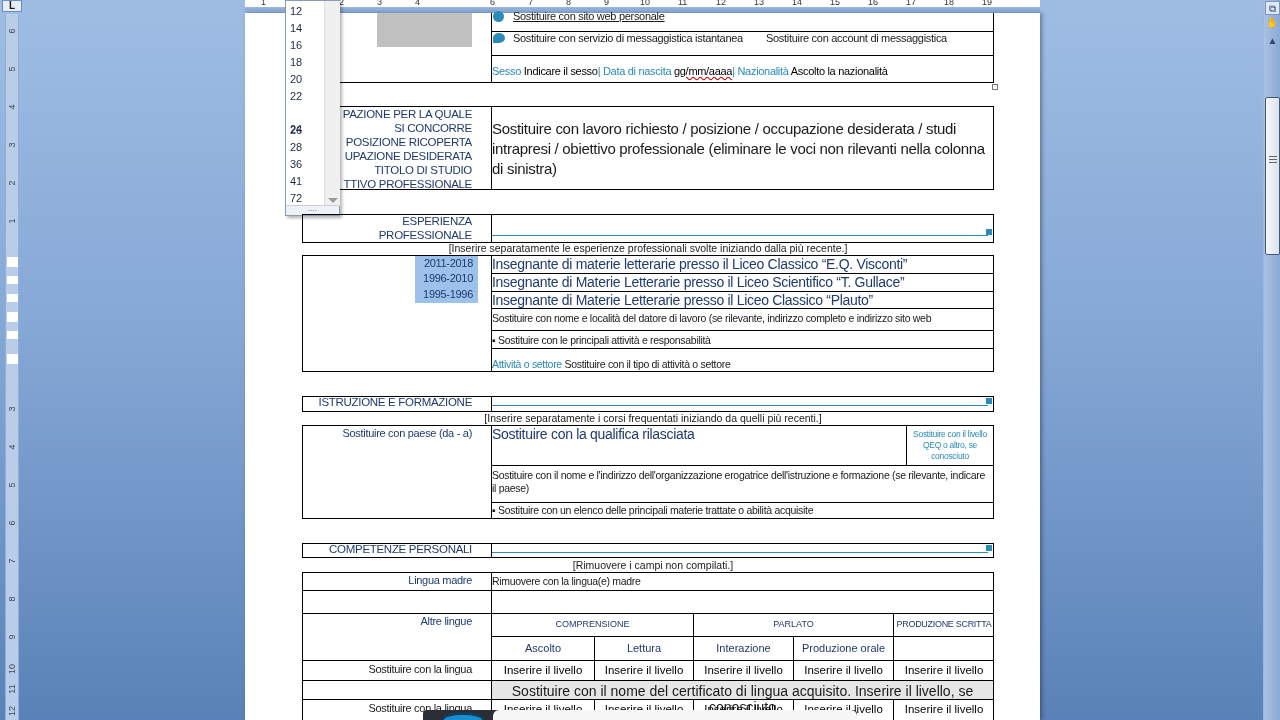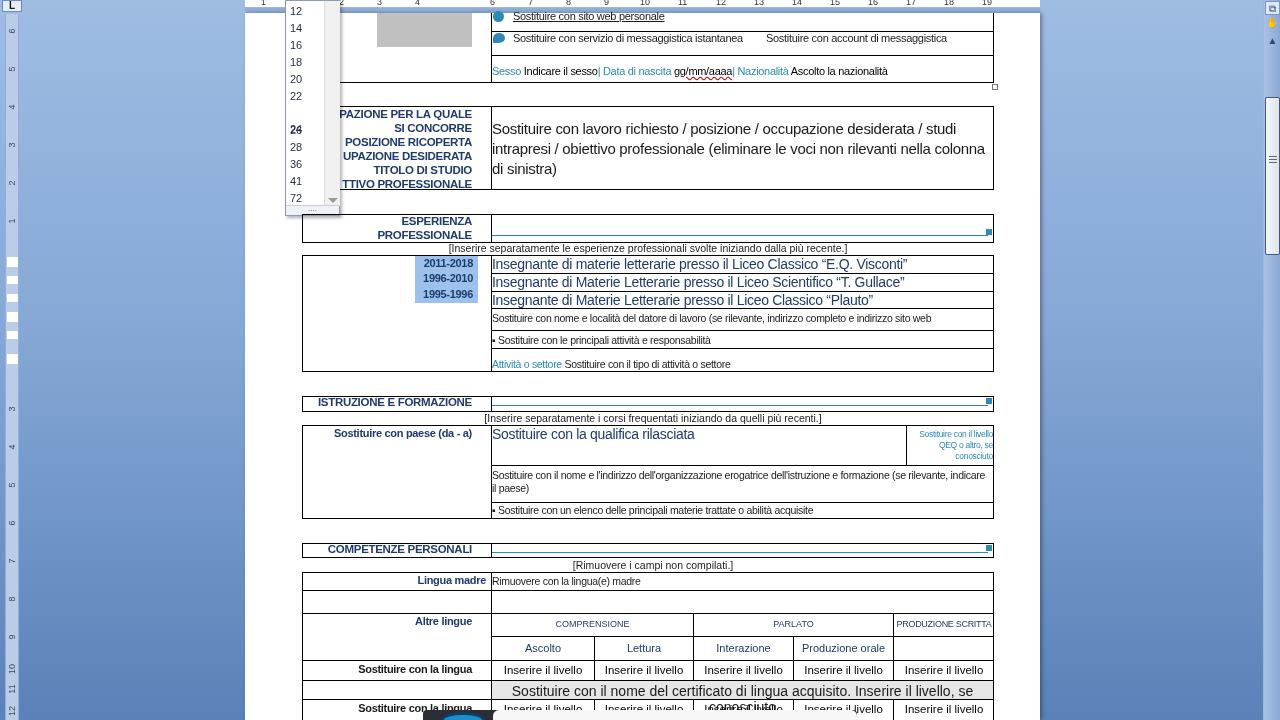--- a/index.html
+++ b/index.html
@@ -80,21 +80,21 @@
     font-size: 8px; line-height: 6px; color: #556;
   }
   
   .abs { position: absolute; }
   .box { position: absolute; border: 1px solid #000; }
   .hl { position: absolute; height: 1px; background: #000; }
   .vl { position: absolute; width: 1px; background: #000; }
   .teal { color: #2a8ab8; }
   .red { color: #c8141e; }
   .txt { position: absolute; white-space: nowrap; font-size: 11px; color: #1a1a1a; letter-spacing: -0.3px; }
-  .lbl { position: absolute; font-size: 11.5px; color: #1f3a6e; text-align: right; white-space: nowrap; letter-spacing: -0.3px; font-weight: bold; }
+  .lbl { position: absolute; font-size: 11.5px; color: #1f3a6e; text-align: right; white-space: nowrap; letter-spacing: -0.3px; }
   .big { font-size: 14px; color: #1f3a6e; letter-spacing: -0.3px; }
   .blueline { position: absolute; height: 1px; background: #2a8ab8; }
   .bluesq { position: absolute; width: 6px; height: 6px; background: #2a8ab8; }
   .sel { background: #9cc1ea; }
   .hdrc { color: #1f3a6e; font-size: 9px; }
   .subh { color: #1f3a6e; font-size: 11px; }
   .overlay-bar {
     position: absolute; left: 423px; top: 710px; width: 434px; height: 10px;
     background: #2a2d33; border-radius: 4px 4px 0 0;
   }
@@ -251,21 +251,21 @@
 <div class="bluesq" style="left:986px;top:398px"></div>
 <div class="txt red" style="left:302px;top:412px;width:692px;text-align:center;font-size:10.5px;letter-spacing:0;padding-left:10px">[Inserire separatamente i corsi frequentati iniziando da quelli più recenti.]</div>
 
 <div class="box" style="left:302px;top:425px;width:692px;height:94px"></div>
 <div class="vl" style="left:491px;top:425px;height:94px"></div>
 <div class="vl" style="left:906px;top:425px;height:40px"></div>
 <div class="hl" style="left:491px;top:465px;width:503px"></div>
 <div class="hl" style="left:491px;top:502px;width:503px"></div>
 <span class="lbl" style="left:302px;top:427px;width:170px;font-size:11px">Sostituire con paese (da - a)</span>
 <span class="txt big" style="left:492px;top:426px">Sostituire con la qualifica rilasciata</span>
-<div class="abs teal" style="left:907px;top:429px;width:86px;font-size:8.5px;line-height:11px;text-align:right;letter-spacing:-0.3px">Sostituire con il livello QEQ o altro, se conosciuto</div>
+<div class="abs teal" style="left:907px;top:429px;width:86px;font-size:8.5px;line-height:11px;text-align:center;letter-spacing:-0.3px">Sostituire con il livello QEQ o altro, se conosciuto</div>
 <div class="abs" style="left:492px;top:469px;width:498px;font-size:10.5px;line-height:13px;letter-spacing:-0.3px;color:#1a1a1a">Sostituire con il nome e l'indirizzo dell'organizzazione erogatrice dell'istruzione e formazione (se rilevante, indicare il paese)</div>
 <span class="txt" style="left:492px;top:504px;font-size:10.5px">▪ <span>Sostituire con un elenco delle principali materie trattate o abilità acquisite</span></span>
 
 <div class="box" style="left:302px;top:543px;width:692px;height:15px"></div>
 <div class="vl" style="left:491px;top:543px;height:15px"></div>
 <span class="lbl" style="left:302px;top:543px;width:170px">COMPETENZE PERSONALI</span>
 <div class="blueline" style="left:492px;top:552px;width:496px"></div>
 <div class="bluesq" style="left:986px;top:545px"></div>
 <div class="txt red" style="left:302px;top:559px;width:692px;text-align:center;font-size:10.5px;letter-spacing:0;padding-left:10px">[Rimuovere i campi non compilati.]</div>
 
@@ -284,21 +284,21 @@
 <div class="vl" style="left:594px;top:660px;height:20px"></div>
 <div class="vl" style="left:693px;top:660px;height:20px"></div>
 <div class="vl" style="left:793px;top:660px;height:20px"></div>
 <div class="vl" style="left:893px;top:660px;height:20px"></div>
 <div class="vl" style="left:594px;top:699px;height:21px"></div>
 <div class="vl" style="left:693px;top:699px;height:21px"></div>
 <div class="vl" style="left:793px;top:699px;height:21px"></div>
 <div class="vl" style="left:893px;top:699px;height:21px"></div>
 <div class="abs" style="left:492px;top:681px;width:501px;height:18px;background:#e6e6e6"></div>
 
-<span class="lbl" style="left:316px;top:574px;width:170px;font-size:11px">Lingua madre</span>
+<span class="lbl" style="left:302px;top:574px;width:170px;font-size:11px">Lingua madre</span>
 <span class="txt" style="left:492px;top:575px;font-size:10.5px">Rimuovere con la lingua(e) madre</span>
 <span class="lbl" style="left:302px;top:615px;width:170px;font-size:11px">Altre lingue</span>
 
 <div class="abs hdrc" style="left:492px;top:619px;width:201px;text-align:center">COMPRENSIONE</div>
 <div class="abs hdrc" style="left:694px;top:619px;width:199px;text-align:center">PARLATO</div>
 <div class="abs hdrc" style="left:894px;top:619px;width:100px;text-align:center;white-space:nowrap;letter-spacing:-0.3px">PRODUZIONE SCRITTA</div>
 
 <div class="abs subh" style="left:492px;top:642px;width:102px;text-align:center">Ascolto</div>
 <div class="abs subh" style="left:595px;top:642px;width:98px;text-align:center">Lettura</div>
 <div class="abs subh" style="left:694px;top:642px;width:99px;text-align:center">Interazione</div>

